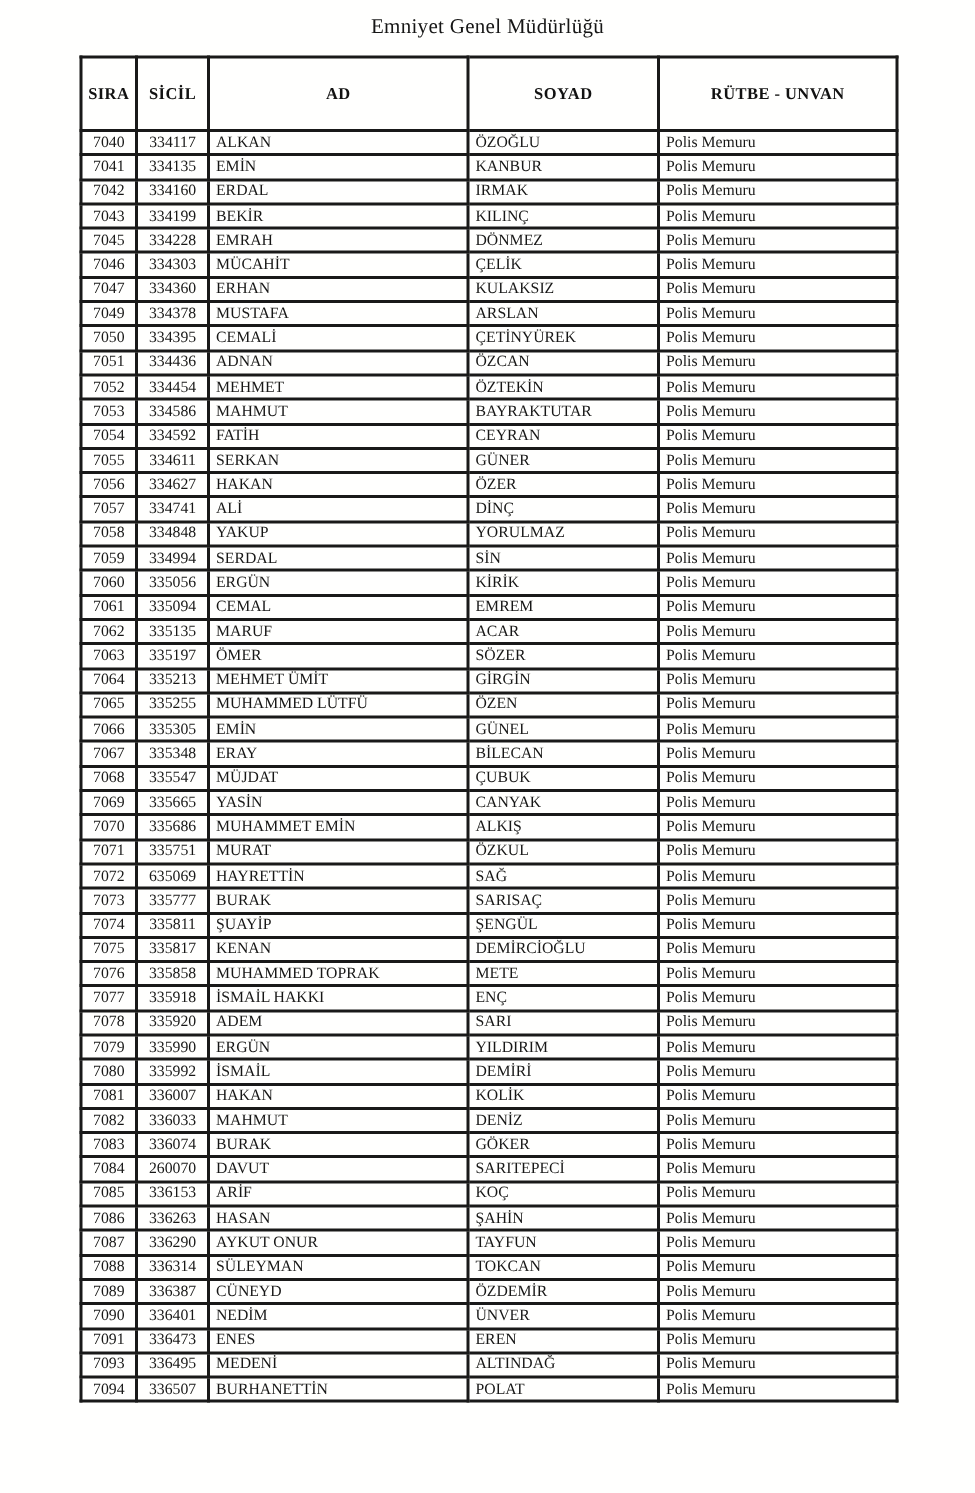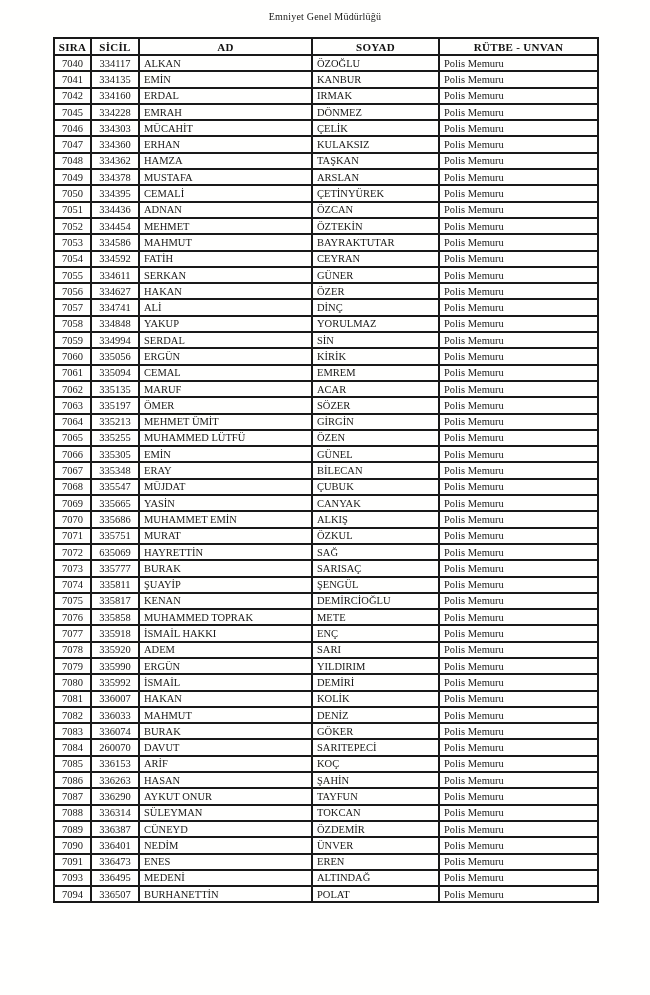--- a/index.html
+++ b/index.html
@@ -5,34 +5,34 @@
   html,body { margin:0; padding:0; background:#ffffff; }
   .page {
     position:relative; width:650px; height:995px;
     background:#fcfcfa;
     font-family:"Liberation Serif","DejaVu Serif",serif;
     color:#121212; overflow:hidden;
     filter: blur(0.2px) contrast(1.03);
   }
   .doc-title {
     position:absolute; top:11px; left:53px; width:544px;
-    text-align:center; font-size:10px; letter-spacing:0.2px;
+    text-align:center; font-size:14px; letter-spacing:0.2px;
     color:#191919;
   }
   table.roster {
     position:absolute; top:37px; left:53px; width:544px;
     border-collapse:collapse; table-layout:fixed;
   }
   table.roster th, table.roster td {
     border:2px solid #1c1c1c;
     overflow:hidden; white-space:nowrap;
   }
   table.roster th {
     font-size:11px; font-weight:bold; text-align:center;
-    height:15px; padding:0 2px; letter-spacing:0.3px; color:#151515;
+    height:15px; padding:16px 2px; letter-spacing:0.3px; color:#151515;
   }
   table.roster td {
     font-size:10.5px; height:14.3px; padding:0 4px;
     line-height:1.05; color:#1a1a1a;
   }
   td.c-sira, td.c-sicil { text-align:center; padding:0 2px; }
   td.c-ad, td.c-soyad, td.c-rutbe { text-align:left; }
   td.c-rutbe { font-size:10.3px; }
 </style>
 </head>
@@ -74,45 +74,45 @@
           <td class="c-rutbe">Polis Memuru</td>
         </tr>
         <tr>
           <td class="c-sira">7042</td>
           <td class="c-sicil">334160</td>
           <td class="c-ad">ERDAL</td>
           <td class="c-soyad">IRMAK</td>
           <td class="c-rutbe">Polis Memuru</td>
         </tr>
         <tr>
+          <td class="c-sira">7043</td>
+          <td class="c-sicil">334199</td>
+          <td class="c-ad">BEKİR</td>
+          <td class="c-soyad">KILINÇ</td>
+          <td class="c-rutbe">Polis Memuru</td>
+        </tr>
+        <tr>
           <td class="c-sira">7045</td>
           <td class="c-sicil">334228</td>
           <td class="c-ad">EMRAH</td>
           <td class="c-soyad">DÖNMEZ</td>
           <td class="c-rutbe">Polis Memuru</td>
         </tr>
         <tr>
           <td class="c-sira">7046</td>
           <td class="c-sicil">334303</td>
           <td class="c-ad">MÜCAHİT</td>
           <td class="c-soyad">ÇELİK</td>
           <td class="c-rutbe">Polis Memuru</td>
         </tr>
         <tr>
           <td class="c-sira">7047</td>
           <td class="c-sicil">334360</td>
           <td class="c-ad">ERHAN</td>
           <td class="c-soyad">KULAKSIZ</td>
-          <td class="c-rutbe">Polis Memuru</td>
-        </tr>
-        <tr>
-          <td class="c-sira">7048</td>
-          <td class="c-sicil">334362</td>
-          <td class="c-ad">HAMZA</td>
-          <td class="c-soyad">TAŞKAN</td>
           <td class="c-rutbe">Polis Memuru</td>
         </tr>
         <tr>
           <td class="c-sira">7049</td>
           <td class="c-sicil">334378</td>
           <td class="c-ad">MUSTAFA</td>
           <td class="c-soyad">ARSLAN</td>
           <td class="c-rutbe">Polis Memuru</td>
         </tr>
         <tr>

